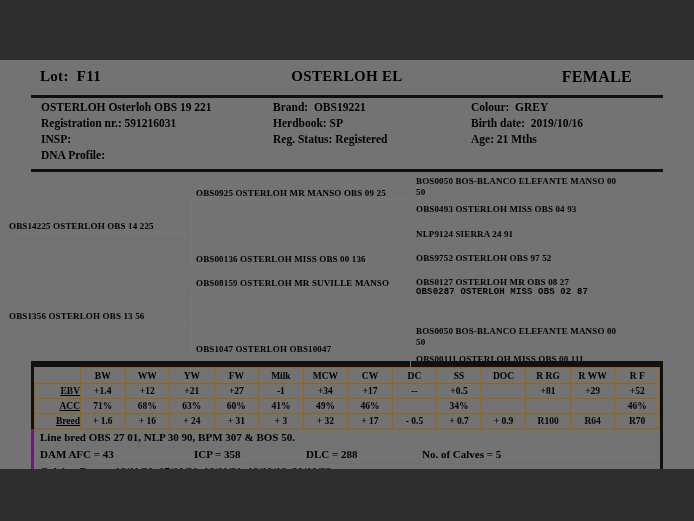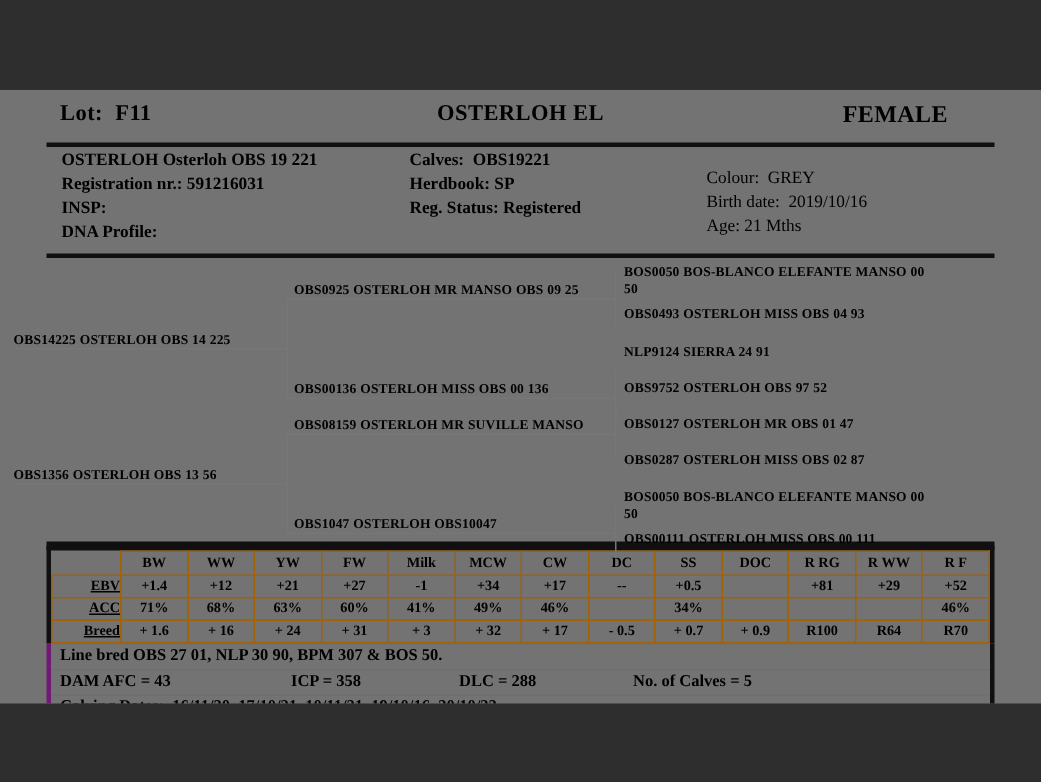--- a/index.html
+++ b/index.html
@@ -85,23 +85,23 @@
     position: absolute;
     left: 242px;
     top: 0;
     font-size: 11.5px;
     font-weight: bold;
     white-space: pre;
   }
   .info-c3 {
     position: absolute;
     left: 440px;
-    top: 12px;
+    top: 0;
     font-size: 11.5px;
-    font-weight: normal;
+    font-weight: bold;
     white-space: pre;
   }
 
   
   #pedigree {
     position: relative;
     height: 186px;
     margin-top: 2px;
   }
   .ped-label {
@@ -200,21 +200,21 @@
     <div class="title-lot">Lot:  F11</div>
     <div class="title-name">OSTERLOH EL</div>
     <div class="title-sex">FEMALE</div>
   </div>
 
   <div class="rule-thick"></div>
 
   <div class="info-block">
     <div class="info-row">
       <span class="info-c1">OSTERLOH Osterloh OBS 19 221</span>
-      <span class="info-c2">Calves:  OBS19221</span>
+      <span class="info-c2">Brand:  OBS19221</span>
       <span class="info-c3">Colour:  GREY</span>
     </div>
     <div class="info-row">
       <span class="info-c1">Registration nr.: 591216031</span>
       <span class="info-c2">Herdbook: SP</span>
       <span class="info-c3">Birth date:  2019/10/16</span>
     </div>
     <div class="info-row">
       <span class="info-c1">INSP:</span>
       <span class="info-c2">Reg. Status: Registered</span>
@@ -259,22 +259,22 @@
     <div class="ped-vline" style="left:410px; top:98px; height:17px;"></div>
     <div class="ped-vline" style="left:410px; top:115px; height:17px;"></div>
     <div class="ped-vline" style="left:410px; top:164px; height:17px;"></div>
     <div class="ped-vline" style="left:410px; top:181px; height:17px;"></div>
 
     <div class="ped-label" style="left:416px; top:2px; width:226px;">BOS0050 BOS-BLANCO ELEFANTE MANSO 00
 50</div>
     <div class="ped-label" style="left:416px; top:30px; width:226px;">OBS0493 OSTERLOH MISS OBS 04 93</div>
     <div class="ped-label" style="left:416px; top:55px; width:226px;">NLP9124 SIERRA 24 91</div>
     <div class="ped-label" style="left:416px; top:79px; width:226px;">OBS9752 OSTERLOH OBS 97 52</div>
-    <div class="ped-label" style="left:416px; top:103px; width:226px;">OBS0127 OSTERLOH MR OBS 01 47</div>
-    <div class="ped-label" style="left:416px; top:127px; width:226px;">OBS0287 OSTERLOH MISS OBS 02 87</div>
+    <div class="ped-label" style="left:416px; top:103px; width:226px;">OBS0127 OSTERLOH MR OBS 08 27</div>
+    <div class="ped-label" style="left:416px; top:113px; width:226px;font-family:Liberation Mono, monospace;">OBS0287 OSTERLOH MISS OBS 02 87</div>
     <div class="ped-label" style="left:416px; top:152px; width:226px;">BOS0050 BOS-BLANCO ELEFANTE MANSO 00
 50</div>
     <div class="ped-label" style="left:416px; top:180px; width:226px;">OBS00111 OSTERLOH MISS OBS 00 111</div>
   </div>
 
   <div class="rule-thick"></div>
 
   <div class="ebv-wrap">
     <table class="ebv">
       <colgroup>

